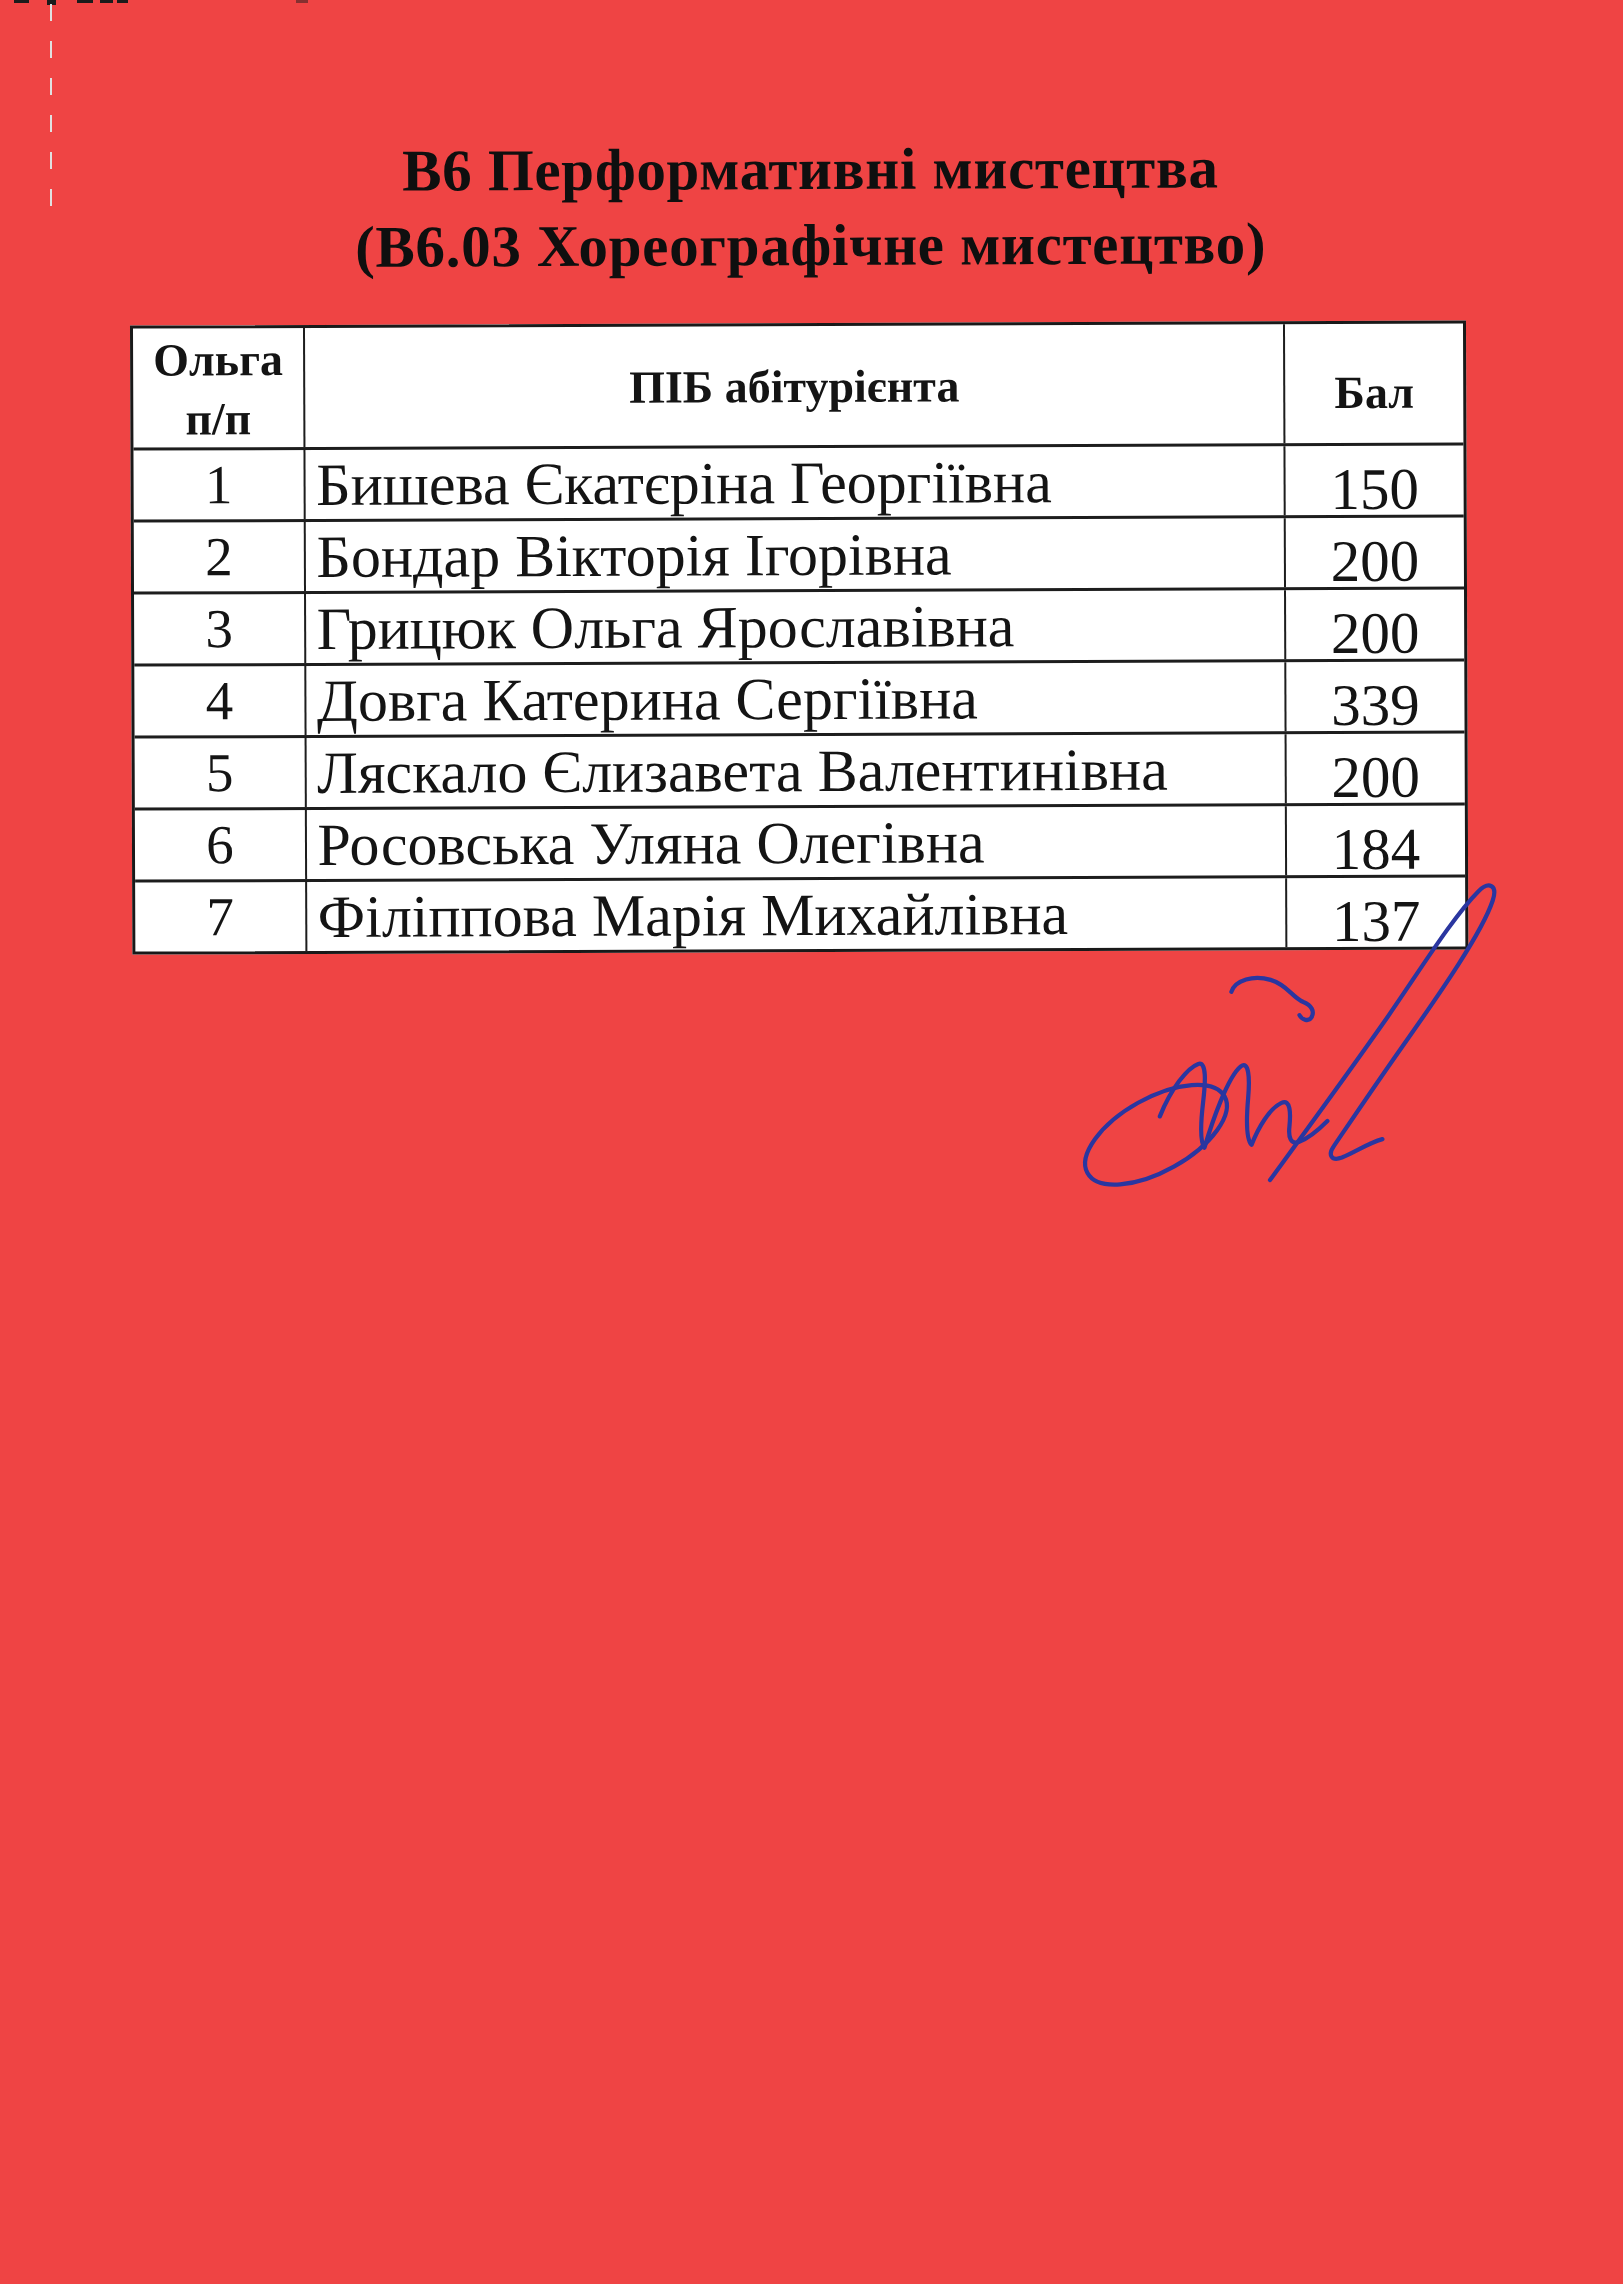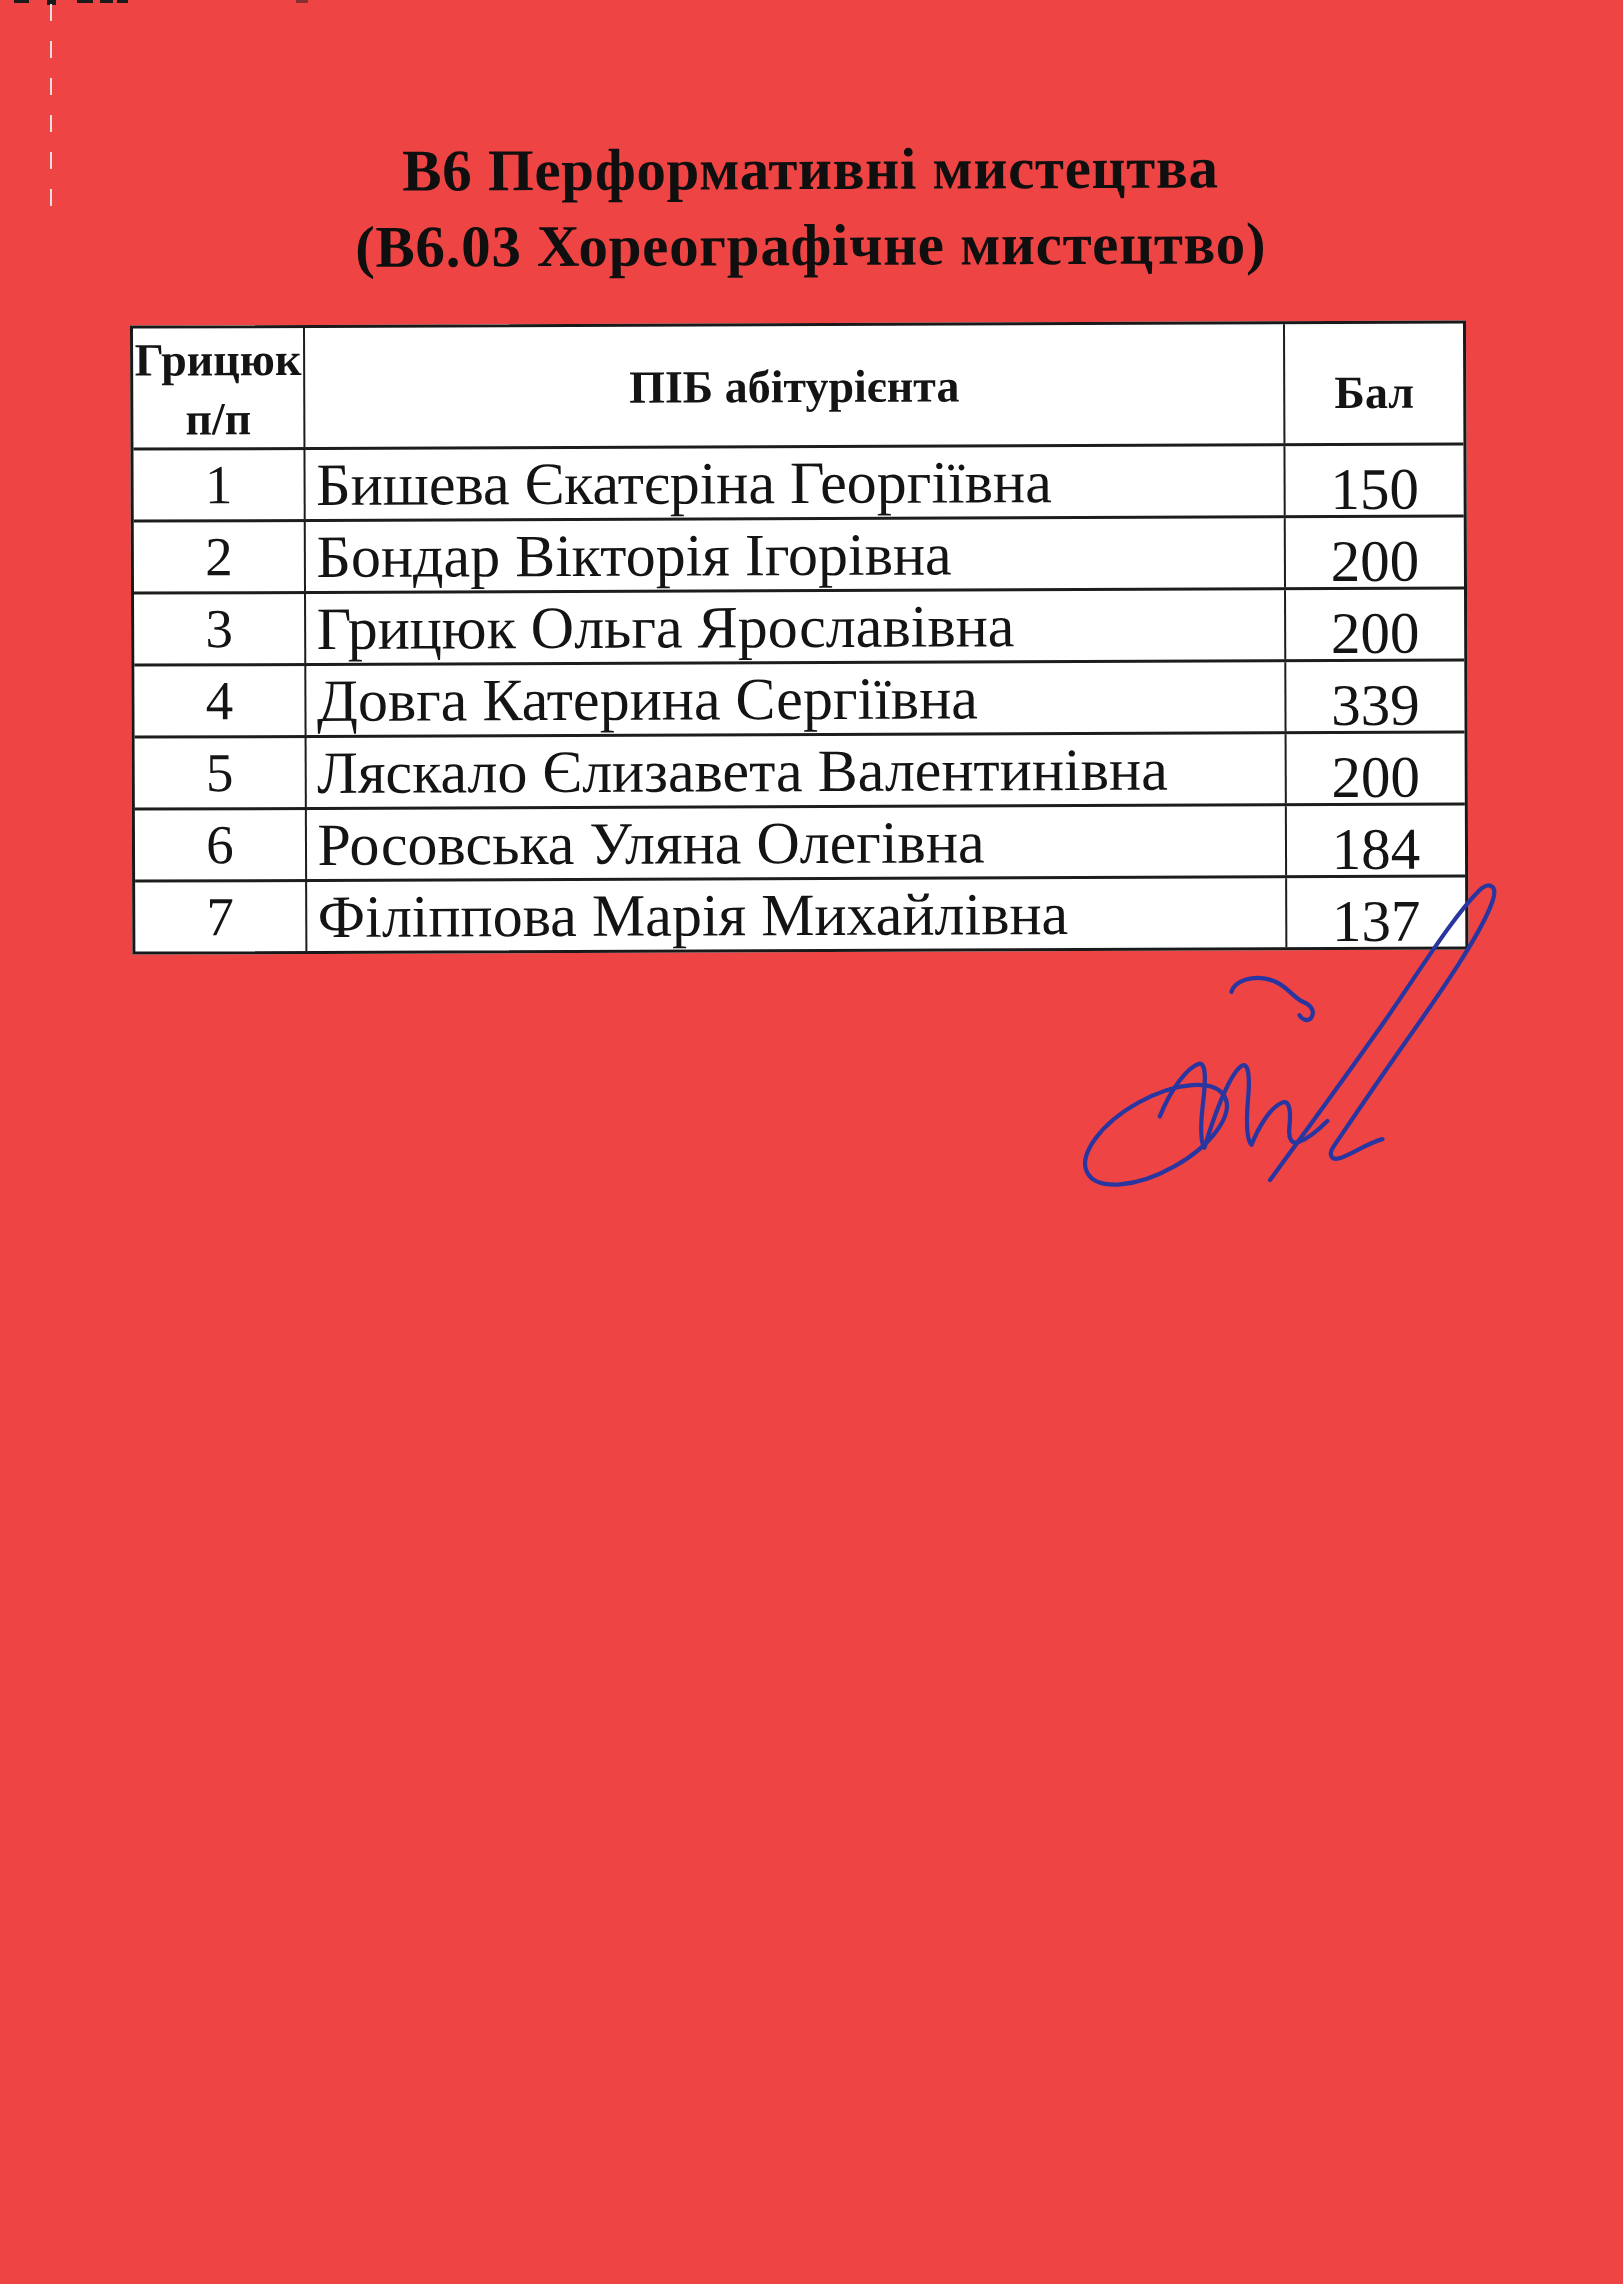--- a/index.html
+++ b/index.html
@@ -70,21 +70,21 @@
 
     <div class="title">
       <div>В6 Перформативні мистецтва</div>
       <div>(В6.03 Хореографічне мистецтво)</div>
     </div>
 
     <div class="doc-table">
 
       <div class="tr header">
         <div class="td col-num">
-          <span>Грицюк</span>
+          <span>Ольга</span>
           <span>п/п</span>
         </div>
         <div class="td col-name">ПІБ абітурієнта</div>
         <div class="td col-score">Бал</div>
       </div>
 
       <div class="tr data">
         <div class="td col-num">1</div>
         <div class="td col-name">Бишева Єкатєріна Георгіївна</div>
         <div class="td col-score">150</div>

